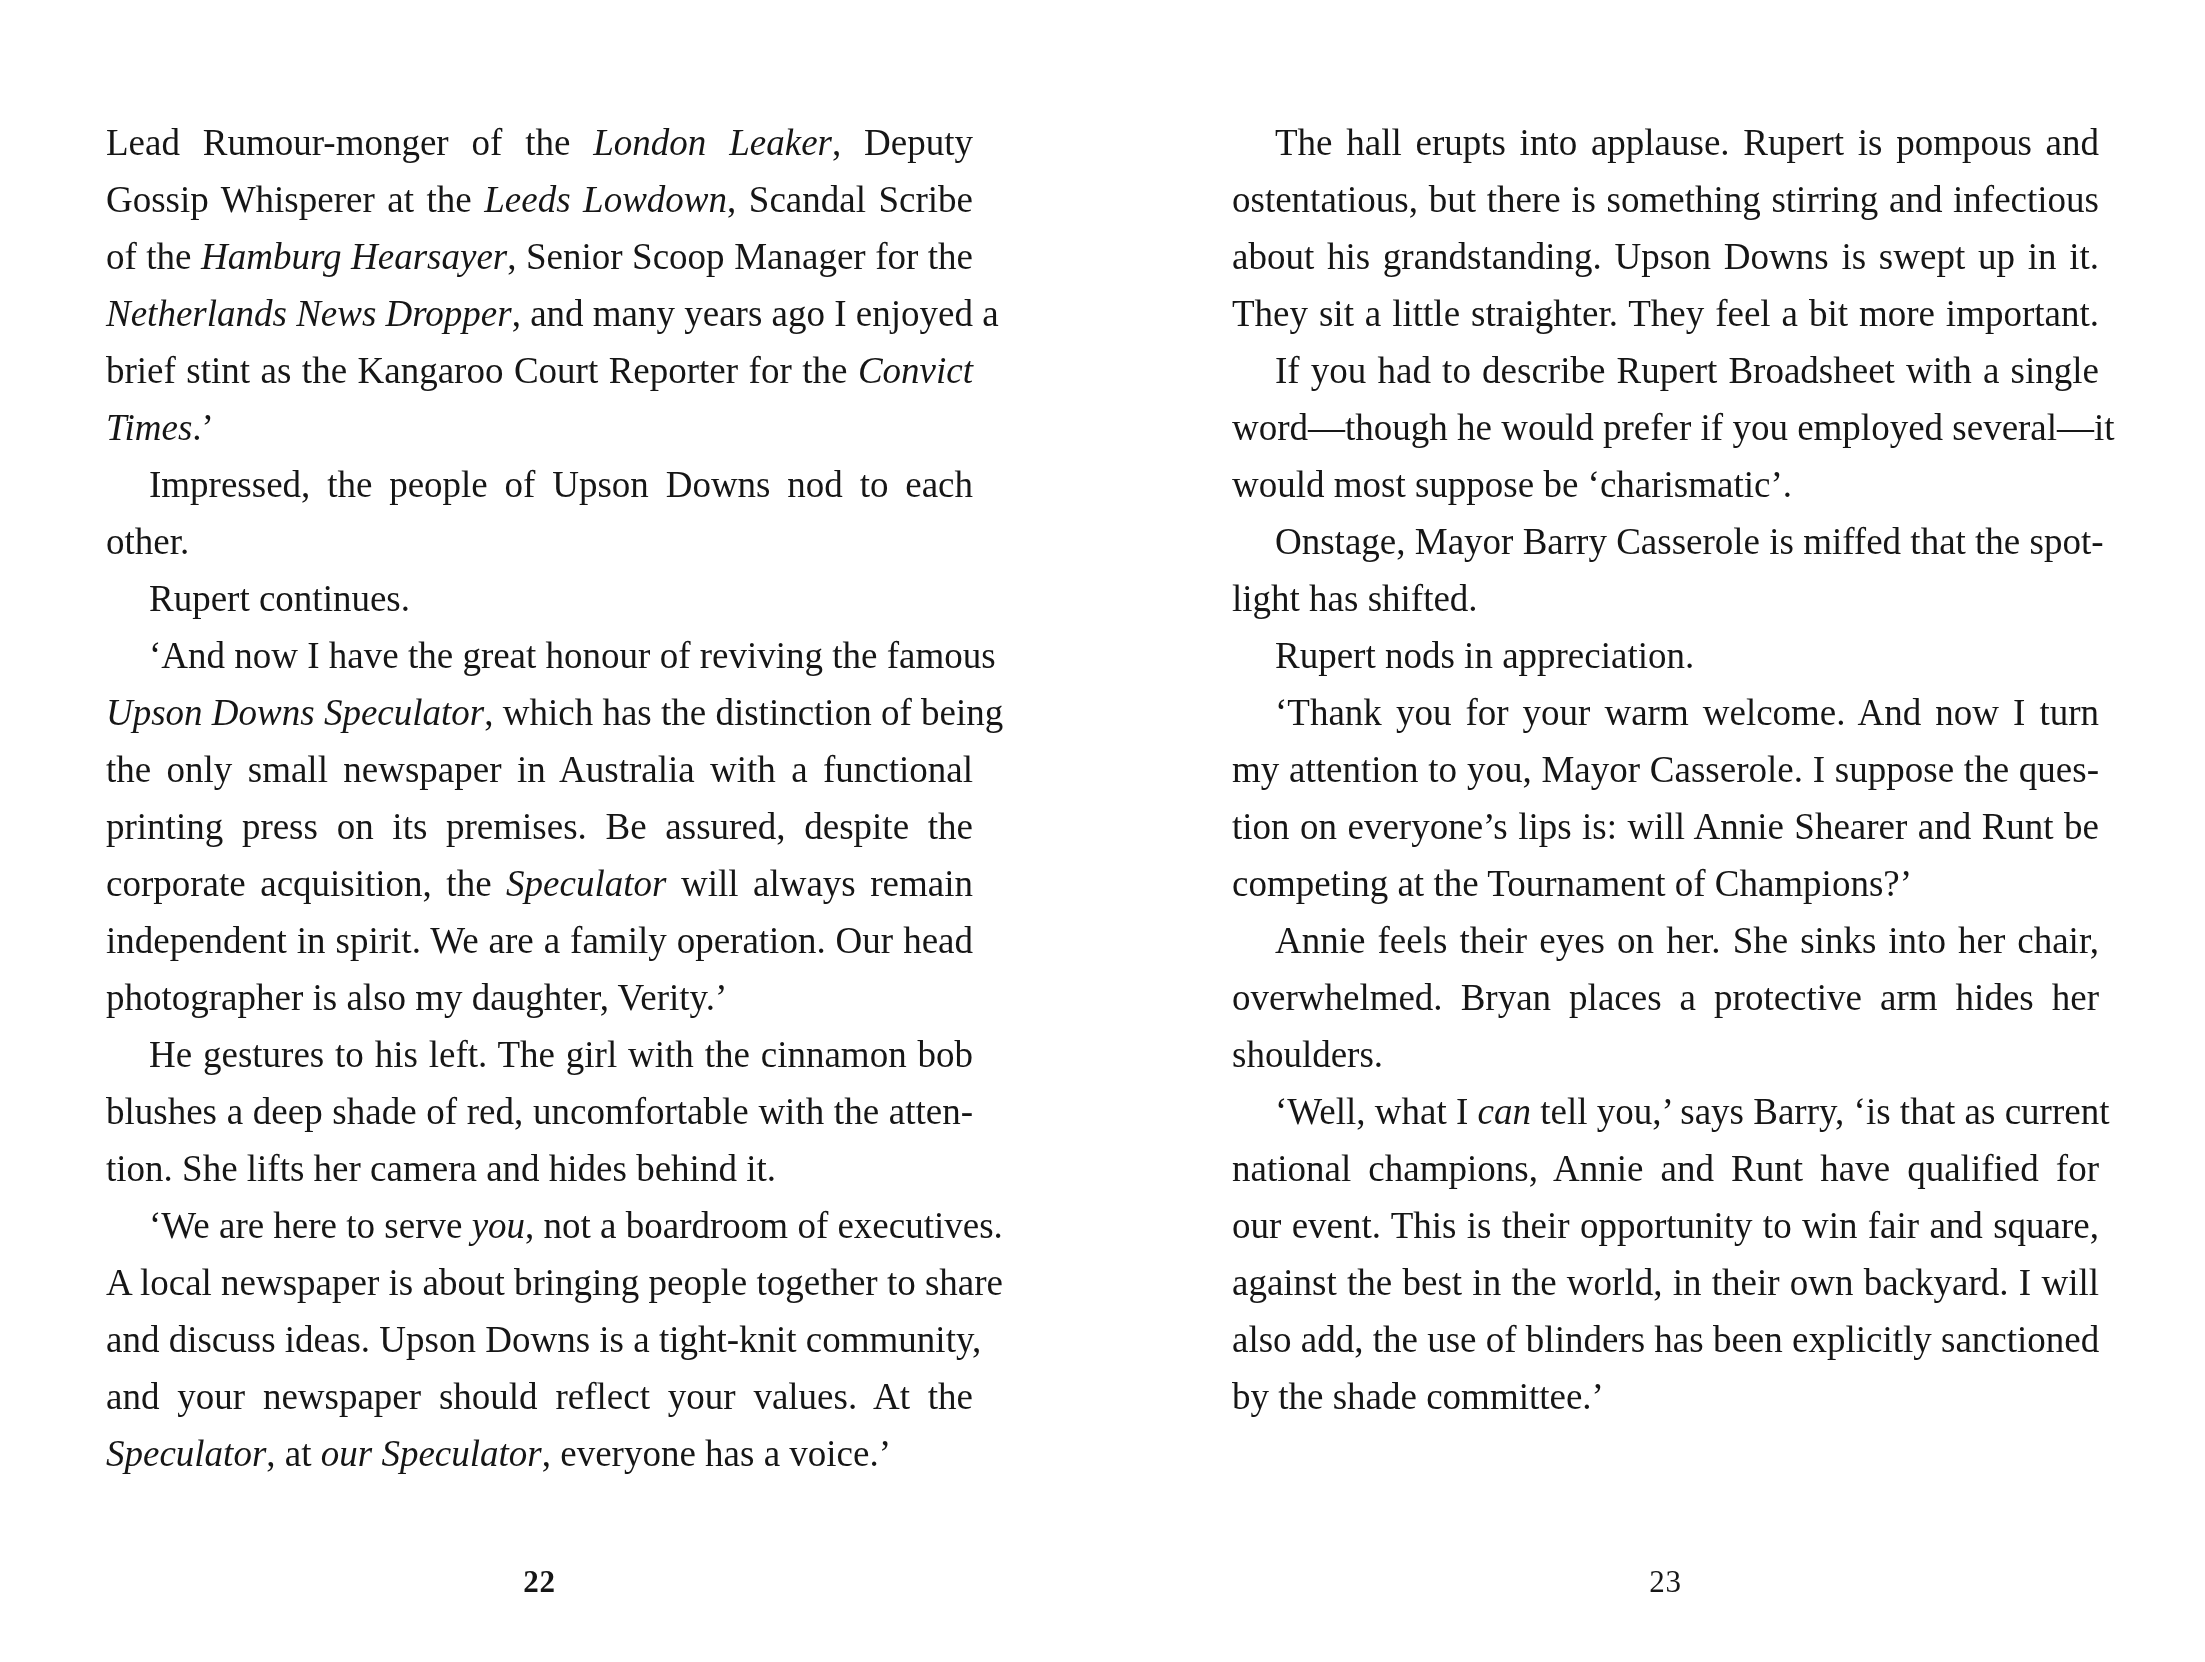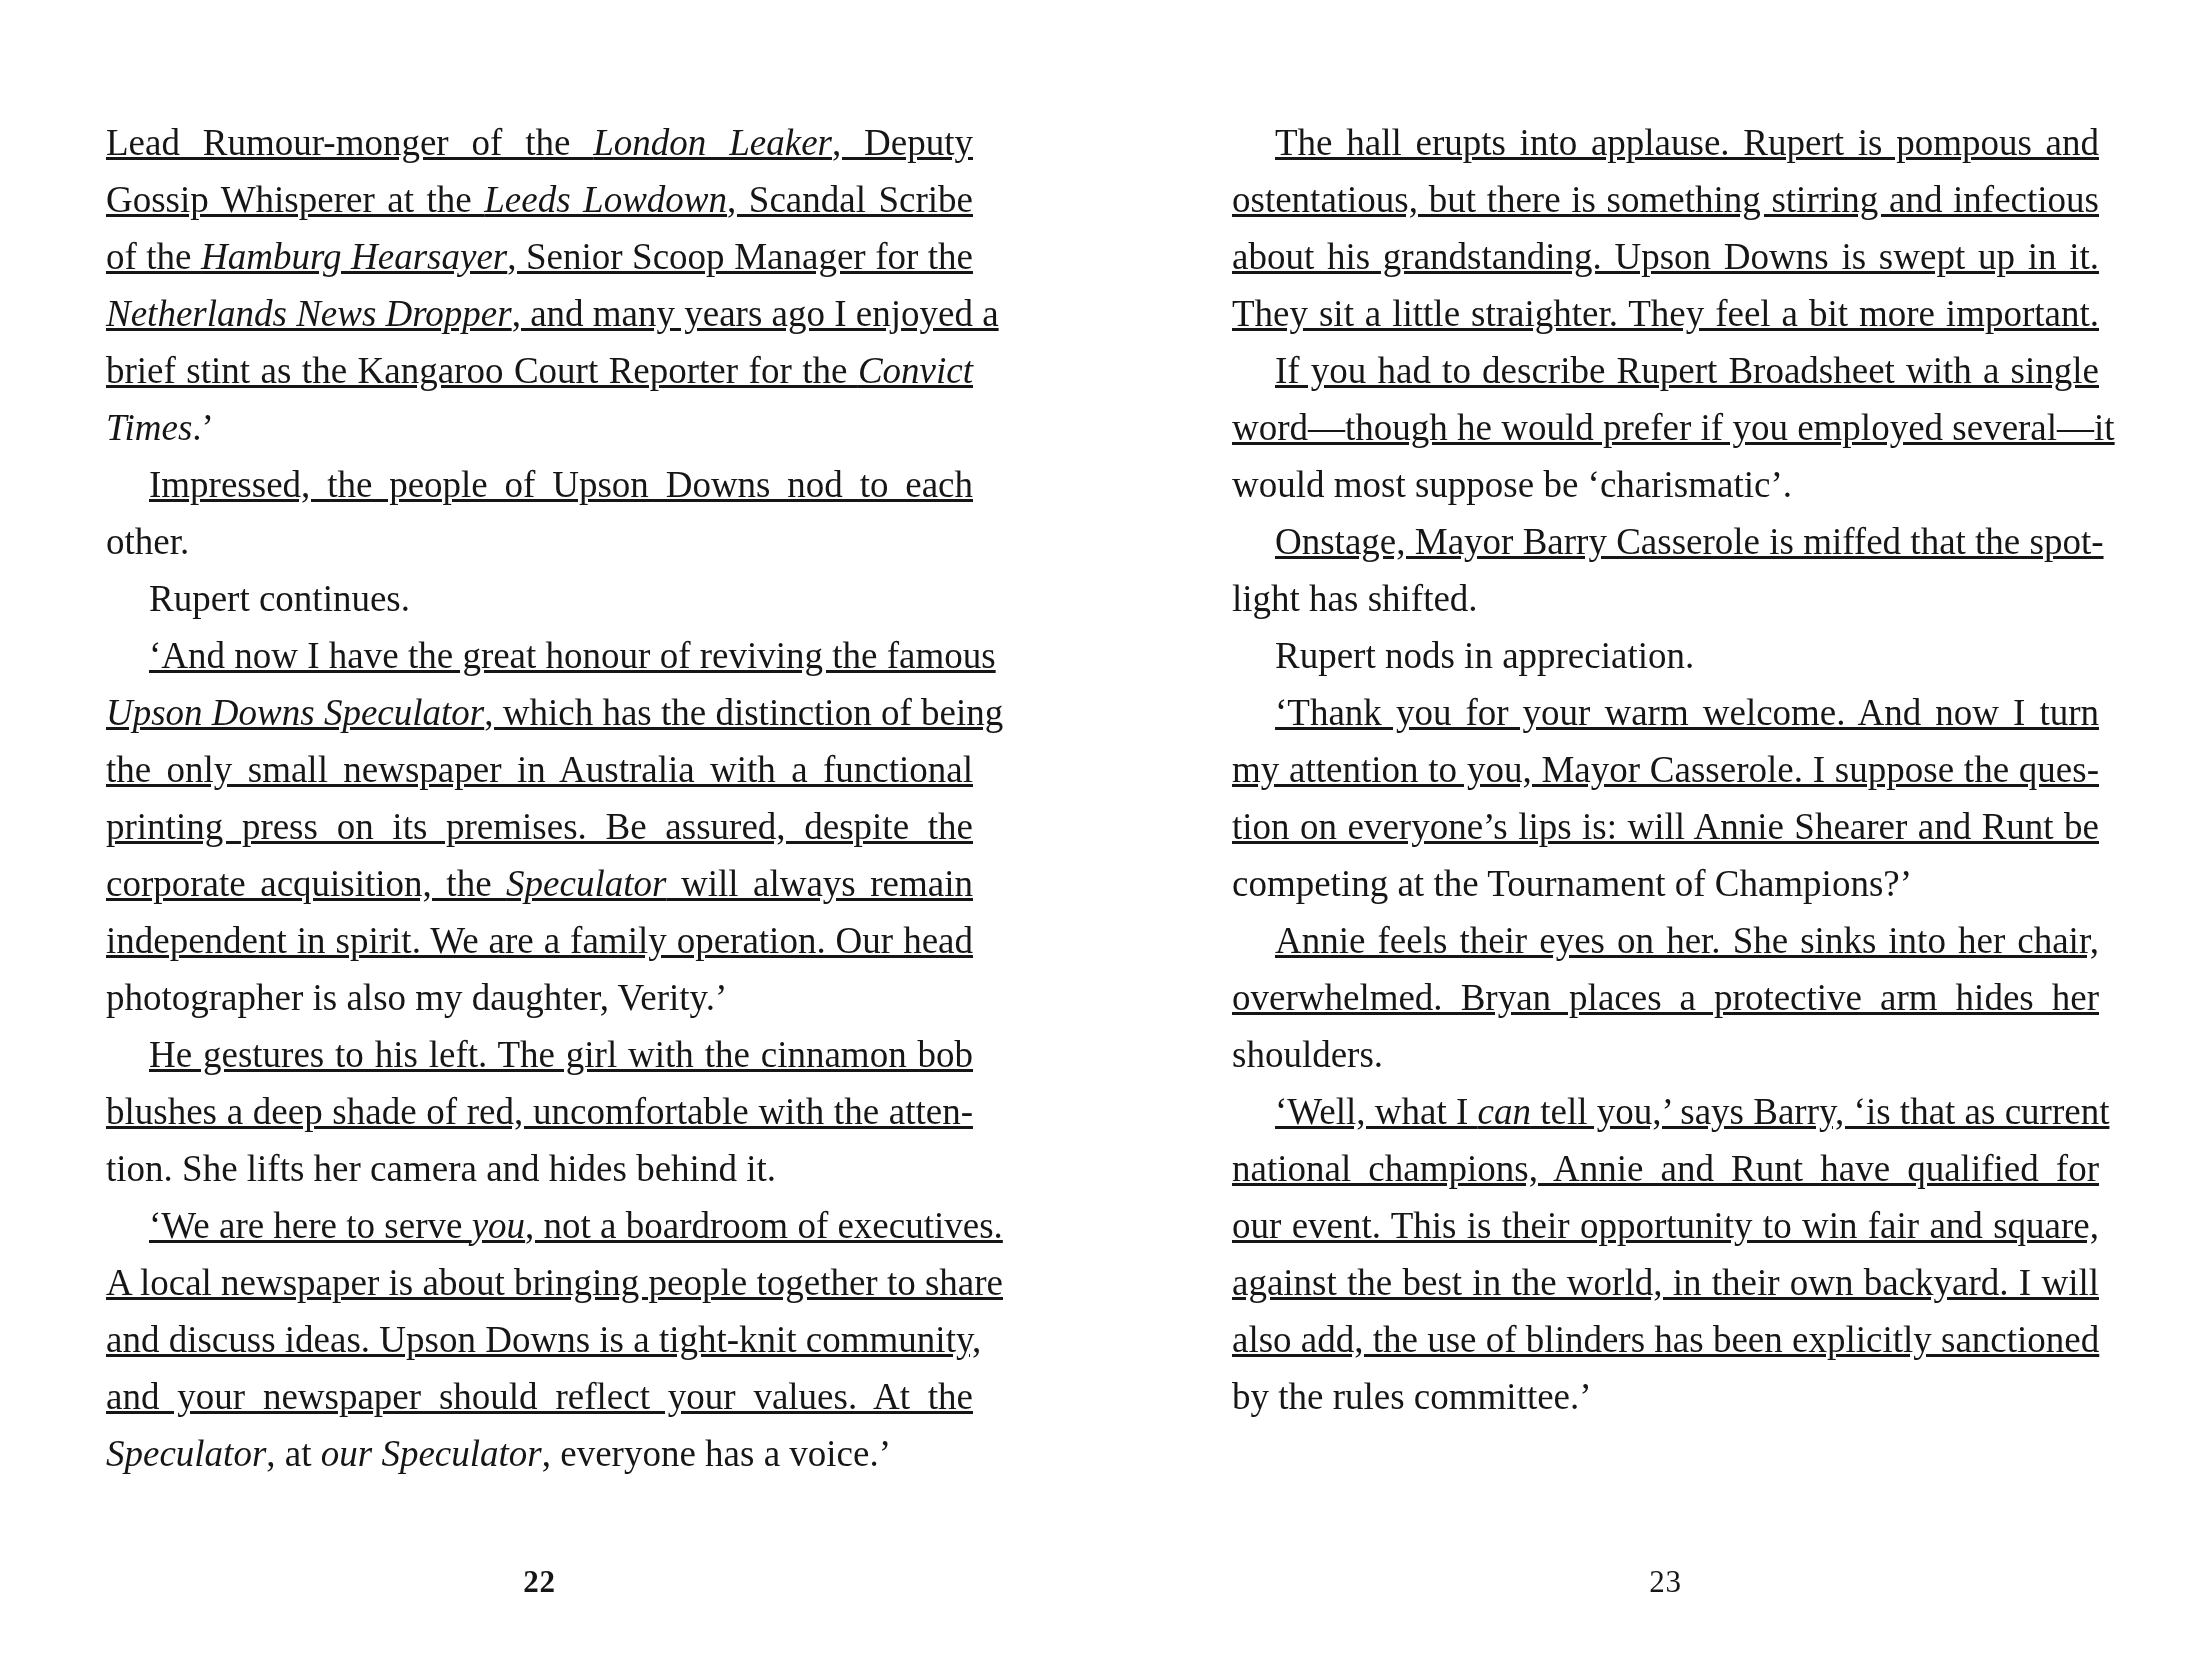--- a/index.html
+++ b/index.html
@@ -39,21 +39,20 @@
     line-height: 57px;
     white-space: nowrap;
     text-align: left;
     text-align-last: left;
     font-kerning: normal;
   }
   .line.justify {
     text-align: justify;
     text-align-last: justify;
     text-justify: inter-word;
-    text-decoration: underline;
   }
   .line.indent {
     text-indent: 43px;
   }
   .line em {
     font-style: italic;
   }
 
   .folio {
     position: absolute;
@@ -119,19 +118,19 @@
         <div class="line justify"><span>tion on everyone’s lips is: will Annie Shearer and Runt be</span></div>
         <div class="line"><span>competing at the Tournament of Champions?’</span></div>
         <div class="line indent justify"><span>Annie feels their eyes on her. She sinks into her chair,</span></div>
         <div class="line justify"><span>overwhelmed. Bryan places a protective arm hides her</span></div>
         <div class="line"><span>shoulders.</span></div>
         <div class="line indent justify"><span>‘Well, what I </span><em>can</em><span> tell you,’ says Barry, ‘is that as current</span></div>
         <div class="line justify"><span>national champions, Annie and Runt have qualified for</span></div>
         <div class="line justify"><span>our event. This is their opportunity to win fair and square,</span></div>
         <div class="line justify"><span>against the best in the world, in their own backyard. I will</span></div>
         <div class="line justify"><span>also add, the use of blinders has been explicitly sanctioned</span></div>
-        <div class="line"><span>by the rules committee.’</span></div>
+        <div class="line"><span>by the shade committee.’</span></div>
       </div>
     <div class="folio">23</div>
   </div>
 
 </div>
 
 
 </body></html>

